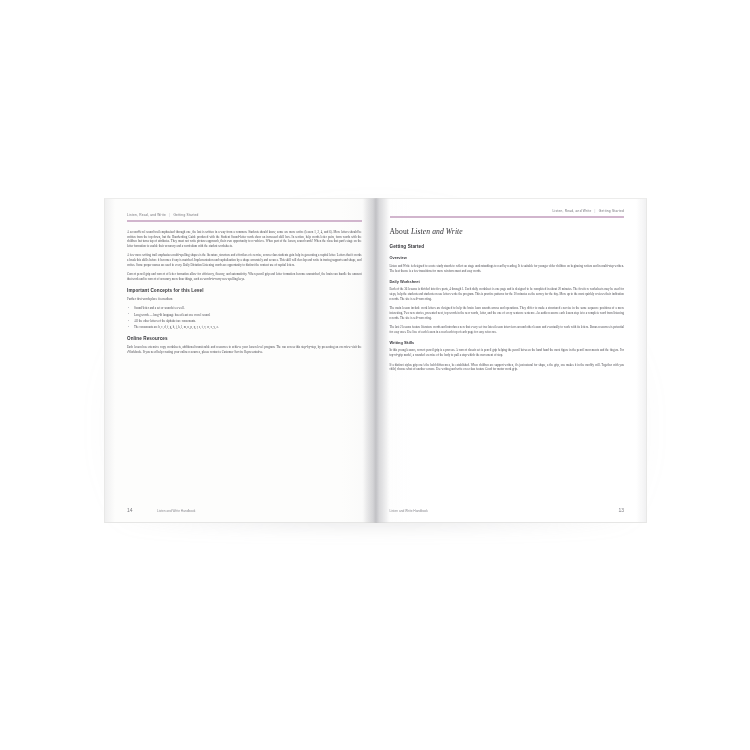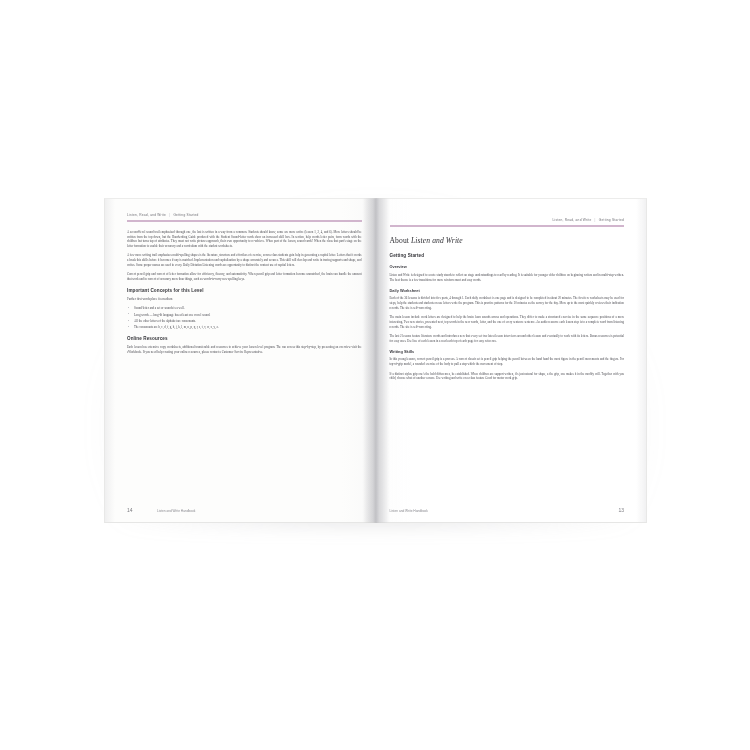--- a/index.html
+++ b/index.html
@@ -55,21 +55,21 @@
     background:
       linear-gradient(to left, rgba(205,205,208,0.55) 0px, rgba(235,235,237,0.12) 14px, rgba(255,255,255,0) 34px),
       linear-gradient(to right, rgba(228,228,230,0.55) 0px, rgba(255,255,255,0) 10px),
       #fdfdfc;
     border-top: 1px solid #ececeb;
     border-bottom: 1px solid #e6e6e5;
     border-left: 1px solid #e8e8e7;
   }
 
   .page.right {
-    padding: 19px 22px 12px 14px;
+    padding: 10px 22px 12px 14px;
     background:
       linear-gradient(to right, rgba(205,205,208,0.50) 0px, rgba(235,235,237,0.10) 14px, rgba(255,255,255,0) 34px),
       linear-gradient(to left, rgba(228,228,230,0.50) 0px, rgba(255,255,255,0) 10px),
       #ffffff;
     border-top: 1px solid #ececeb;
     border-bottom: 1px solid #e6e6e5;
     border-right: 1px solid #e8e8e7;
   }
 
   

